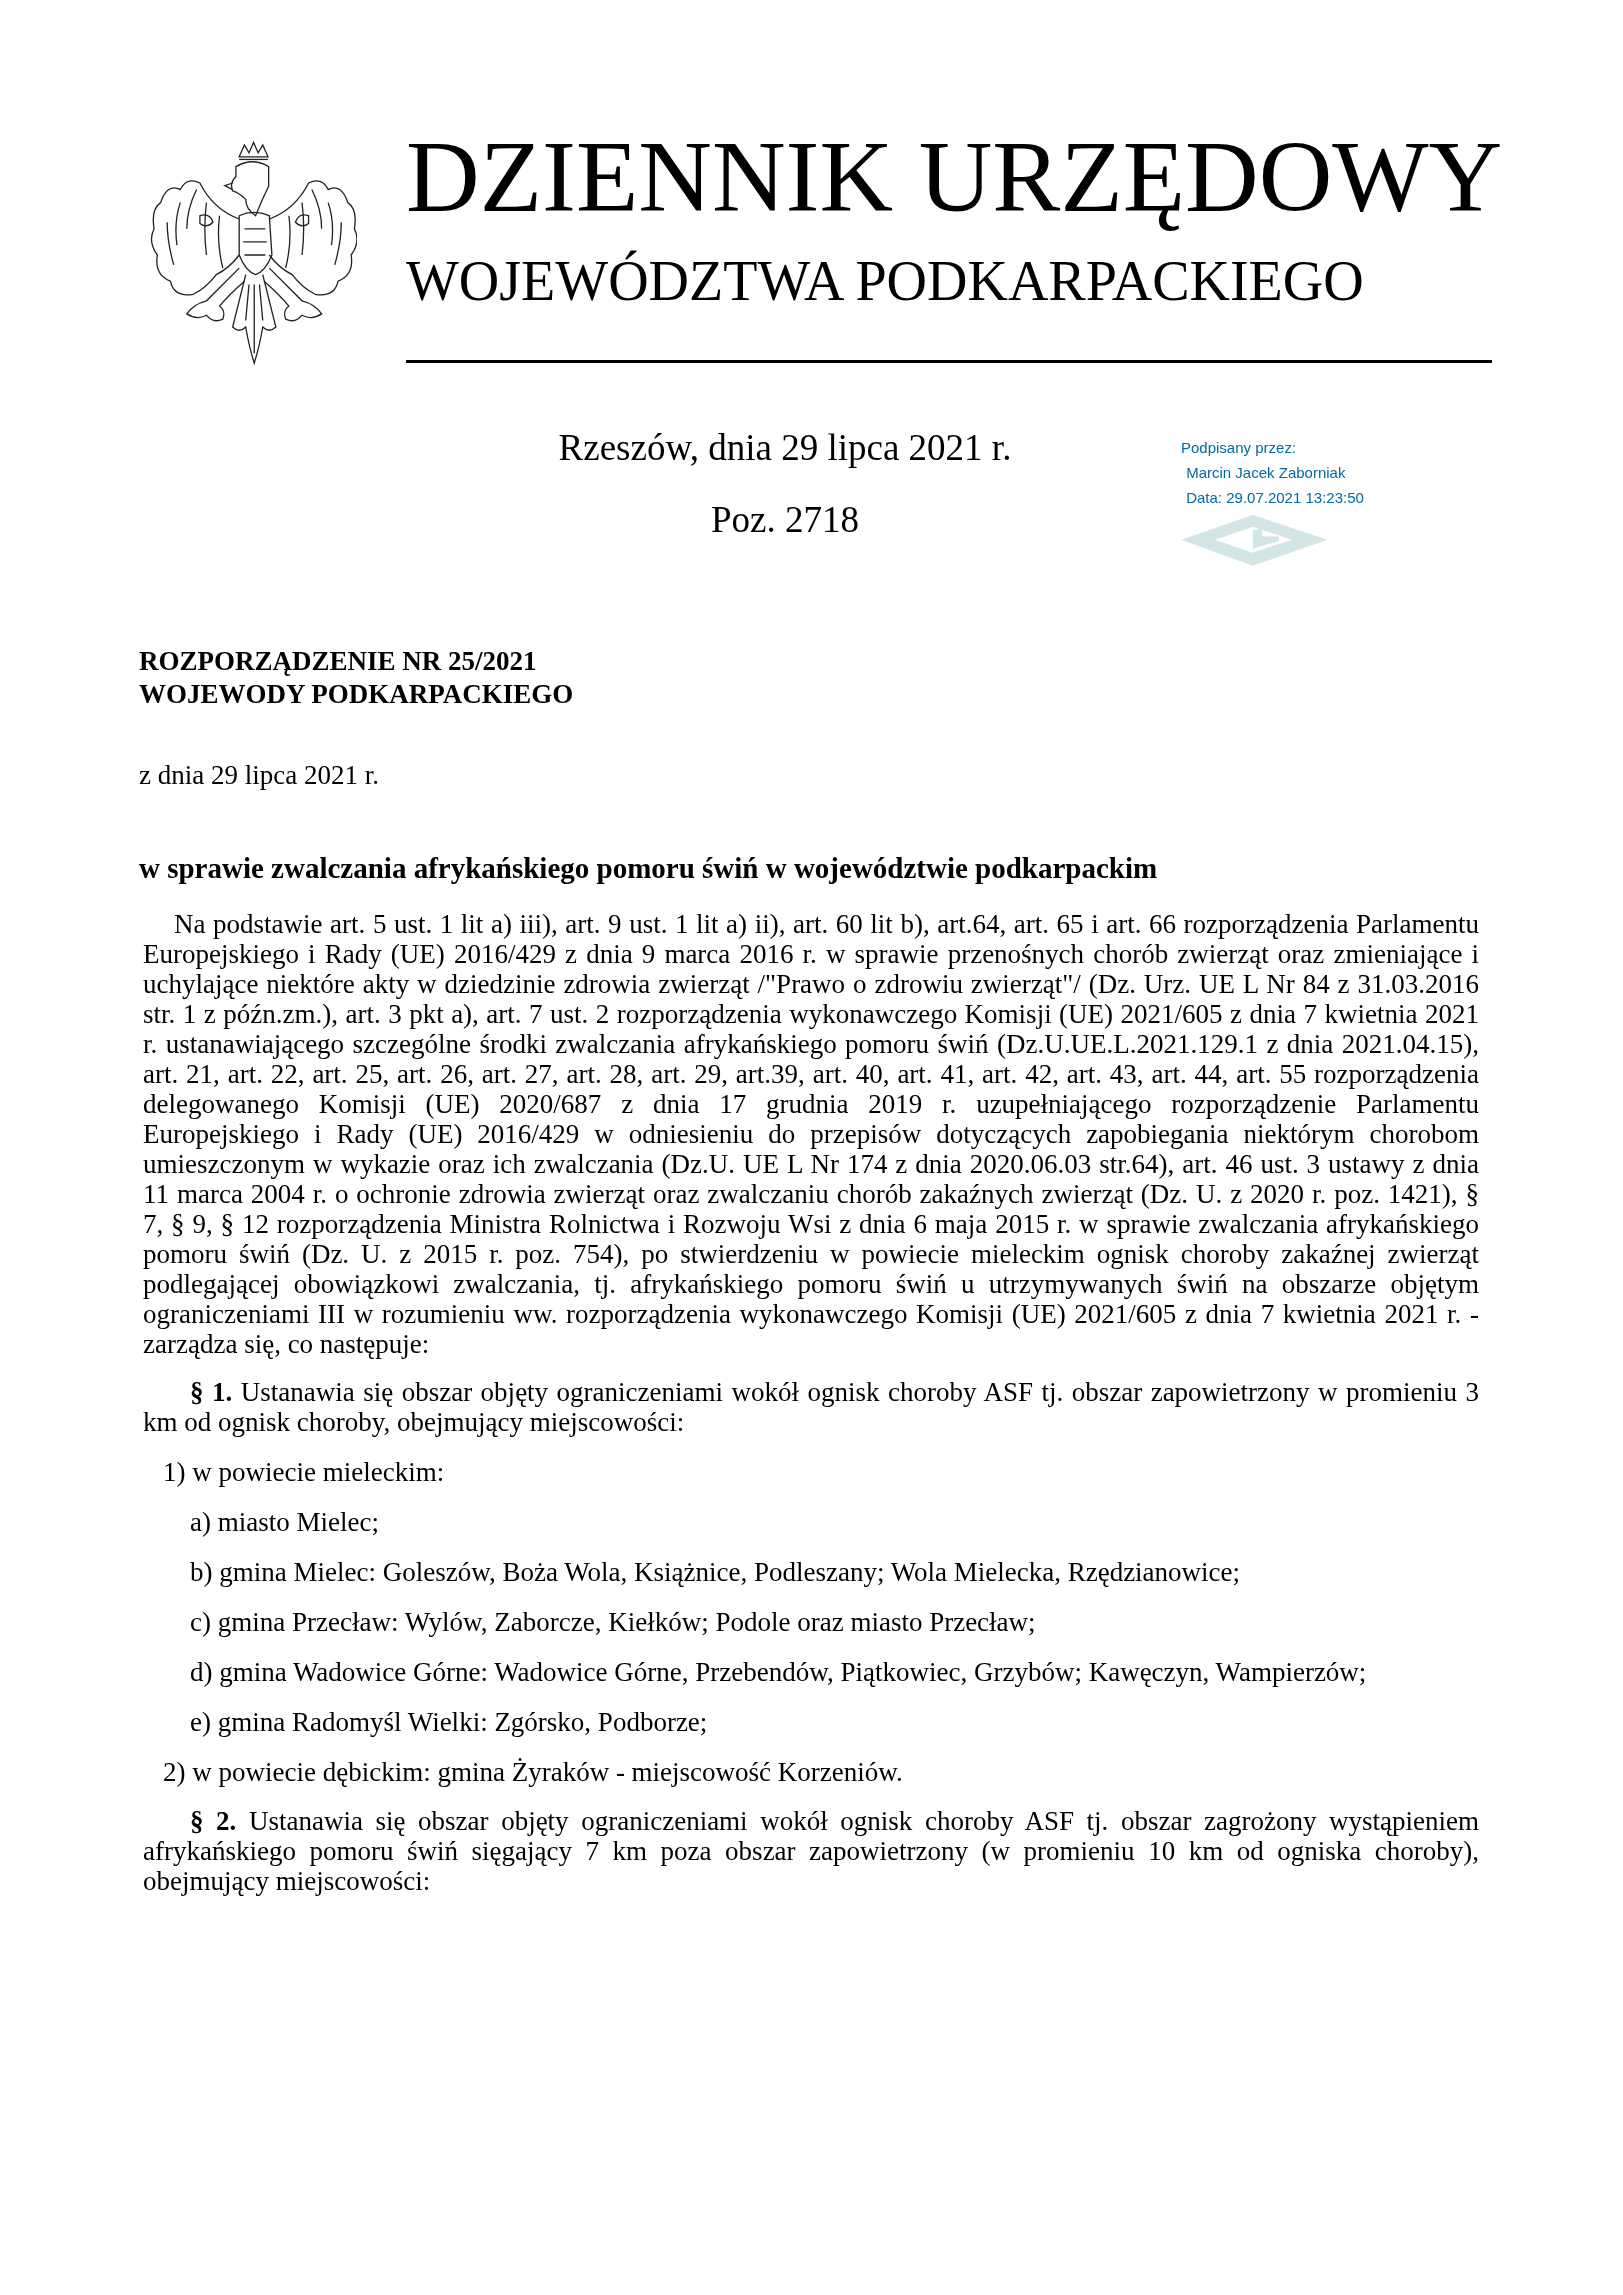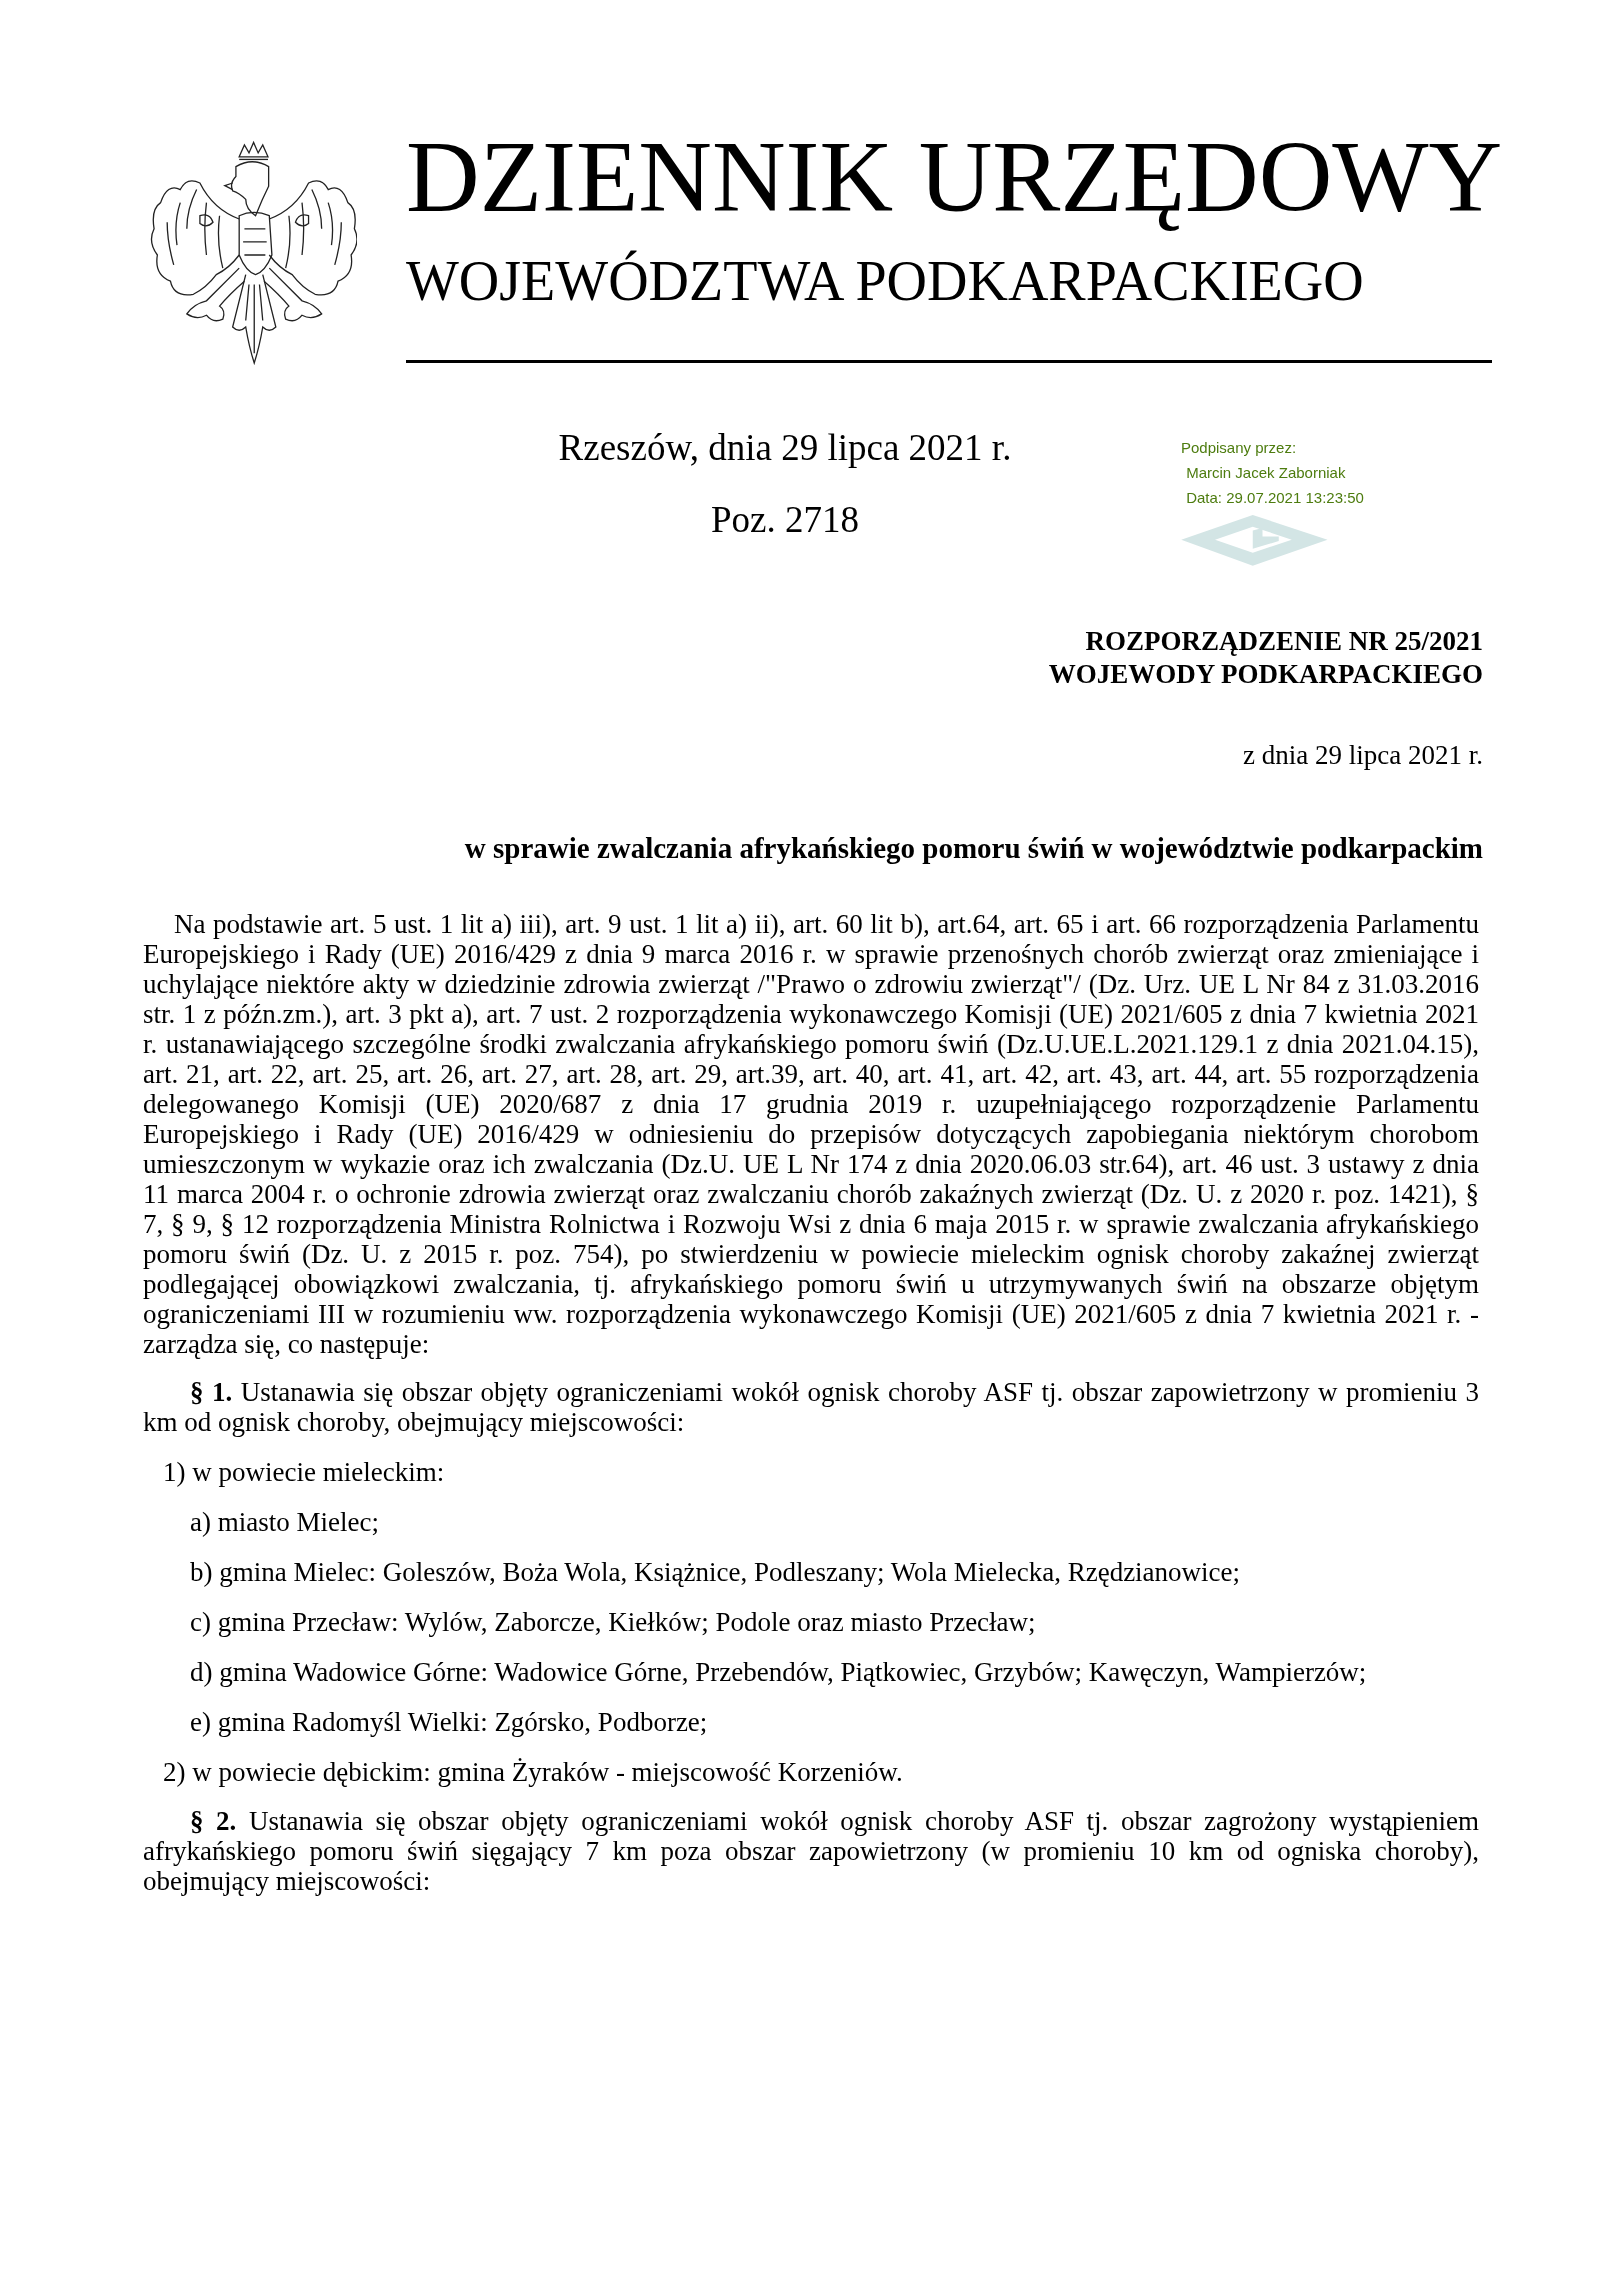--- a/index.html
+++ b/index.html
@@ -17,27 +17,27 @@
     font-size: 56px; line-height: 65px; white-space: nowrap; }
   #masthead-rule { left: 406px; width: 1086px; top: 360px; height: 3.3px; background: #000; }
 
   
   #place-date { left: 458px; width: 850px; top: 425px; text-align: center;
     font-size: 37px; line-height: 46px; white-space: nowrap; margin-left: -98px; }
   #position { left: 458px; width: 850px; top: 497px; text-align: center;
     font-size: 37px; line-height: 46px; white-space: nowrap; margin-left: -98px; }
 
   
-  #signature { left: 1181px; top: 435px; width: 236px; font-family: "Liberation Sans", "DejaVu Sans", sans-serif; font-size: 15px; line-height: 25px; color: #4d7c0f; }
+  #signature { left: 1181px; top: 435px; width: 236px; font-family: "Liberation Sans", "DejaVu Sans", sans-serif; font-size: 15px; line-height: 25px; color: #0369a1; }
   #signature .line { white-space: nowrap; }
   #signature .indent { padding-left: 5.2px; }
   #sig-logo { left: 1181px; top: 515px; width: 150px; height: 52px; }
 
   
-  .center-block { left: 139px; width: 1344px; text-align: right; }
+  .center-block { left: 139px; width: 1344px; text-align: left; margin-top: 20px; }
   #act-title { top: 625px; font-size: 27px; line-height: 33px; font-weight: bold; }
   #act-date { top: 739px; font-size: 27px; line-height: 33px; }
   #act-subject { top: 832px; font-size: 29px; line-height: 33px; font-weight: bold; }
 
   
   #body-text { left: 139px; top: 905px; width: 1344px; font-size: 27px; line-height: 30px; }
   #body-text p { margin: 4px; text-align: justify; }
   .preamble { text-indent: 31px; }
   .para { text-indent: 47px; margin-top: 18.3px !important; }
   .para b { font-weight: bold; }

